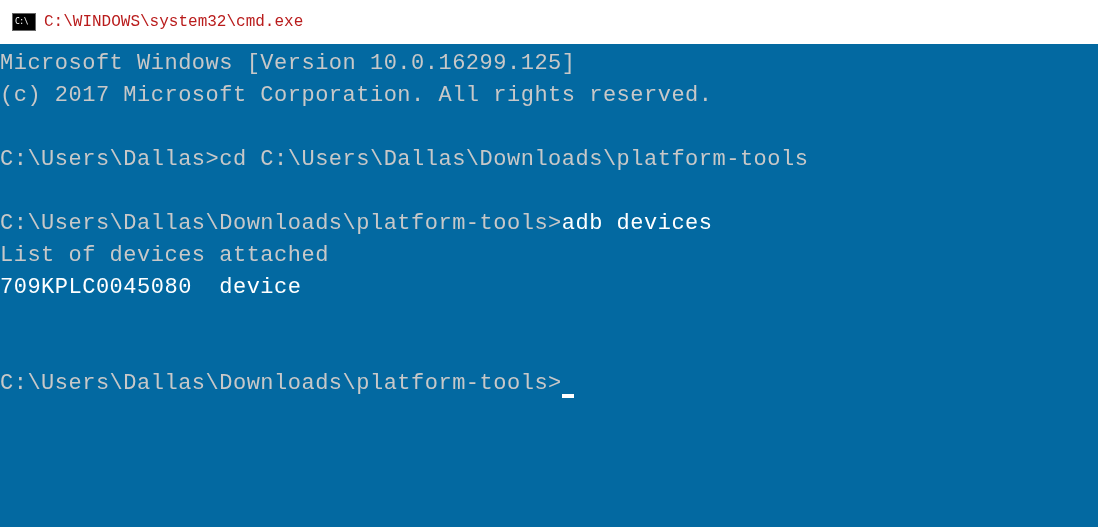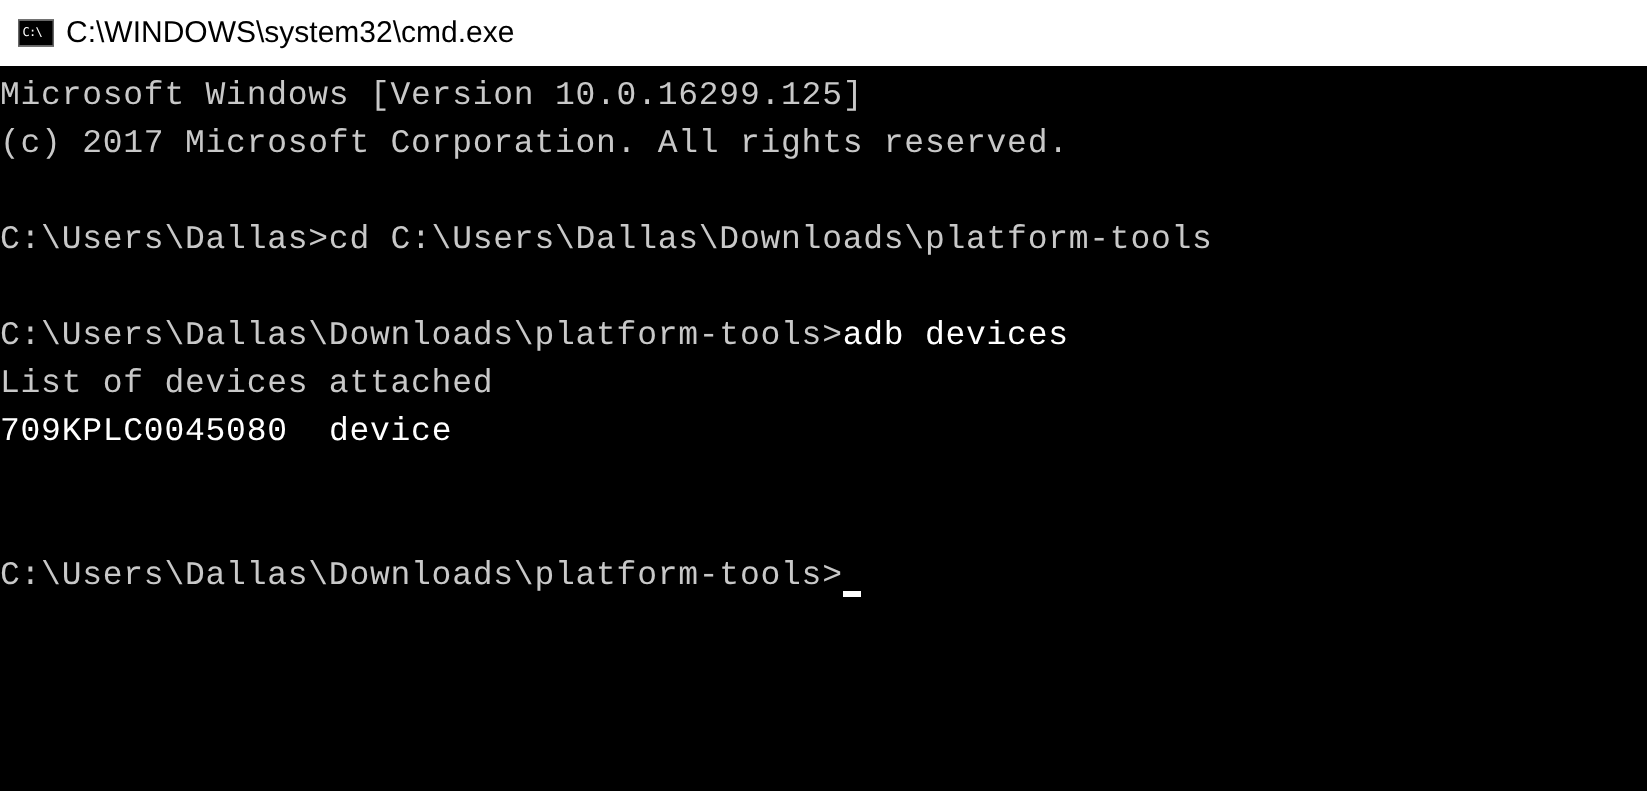--- a/index.html
+++ b/index.html
@@ -34,26 +34,26 @@
       padding-left: 2px;
     }
     .cmd-icon-text {
       color: #ffffff;
       font-size: 8px;
       font-family: Consolas, monospace;
       line-height: 1;
       letter-spacing: -0.5px;
     }
     .title-text {
-      font-family: Liberation Sans, sans-serif;
-      font-size: 20px;
-      color: #000000;
+      font-family: Liberation Mono, monospace;
+      font-size: 16px;
+      color: #b91c1c;
     }
     .terminal {
-      background: #000000;
+      background: #0369a1;
       color: #c8c8c8;
       width: 1098px;
       height: 483px;
       font-size: 22px;
       line-height: 32px;
       padding-top: 4px;
       padding-left: 0px;
       white-space: pre;
       font-family: Consolas, 'Courier New', monospace;
       letter-spacing: 0.5px;

